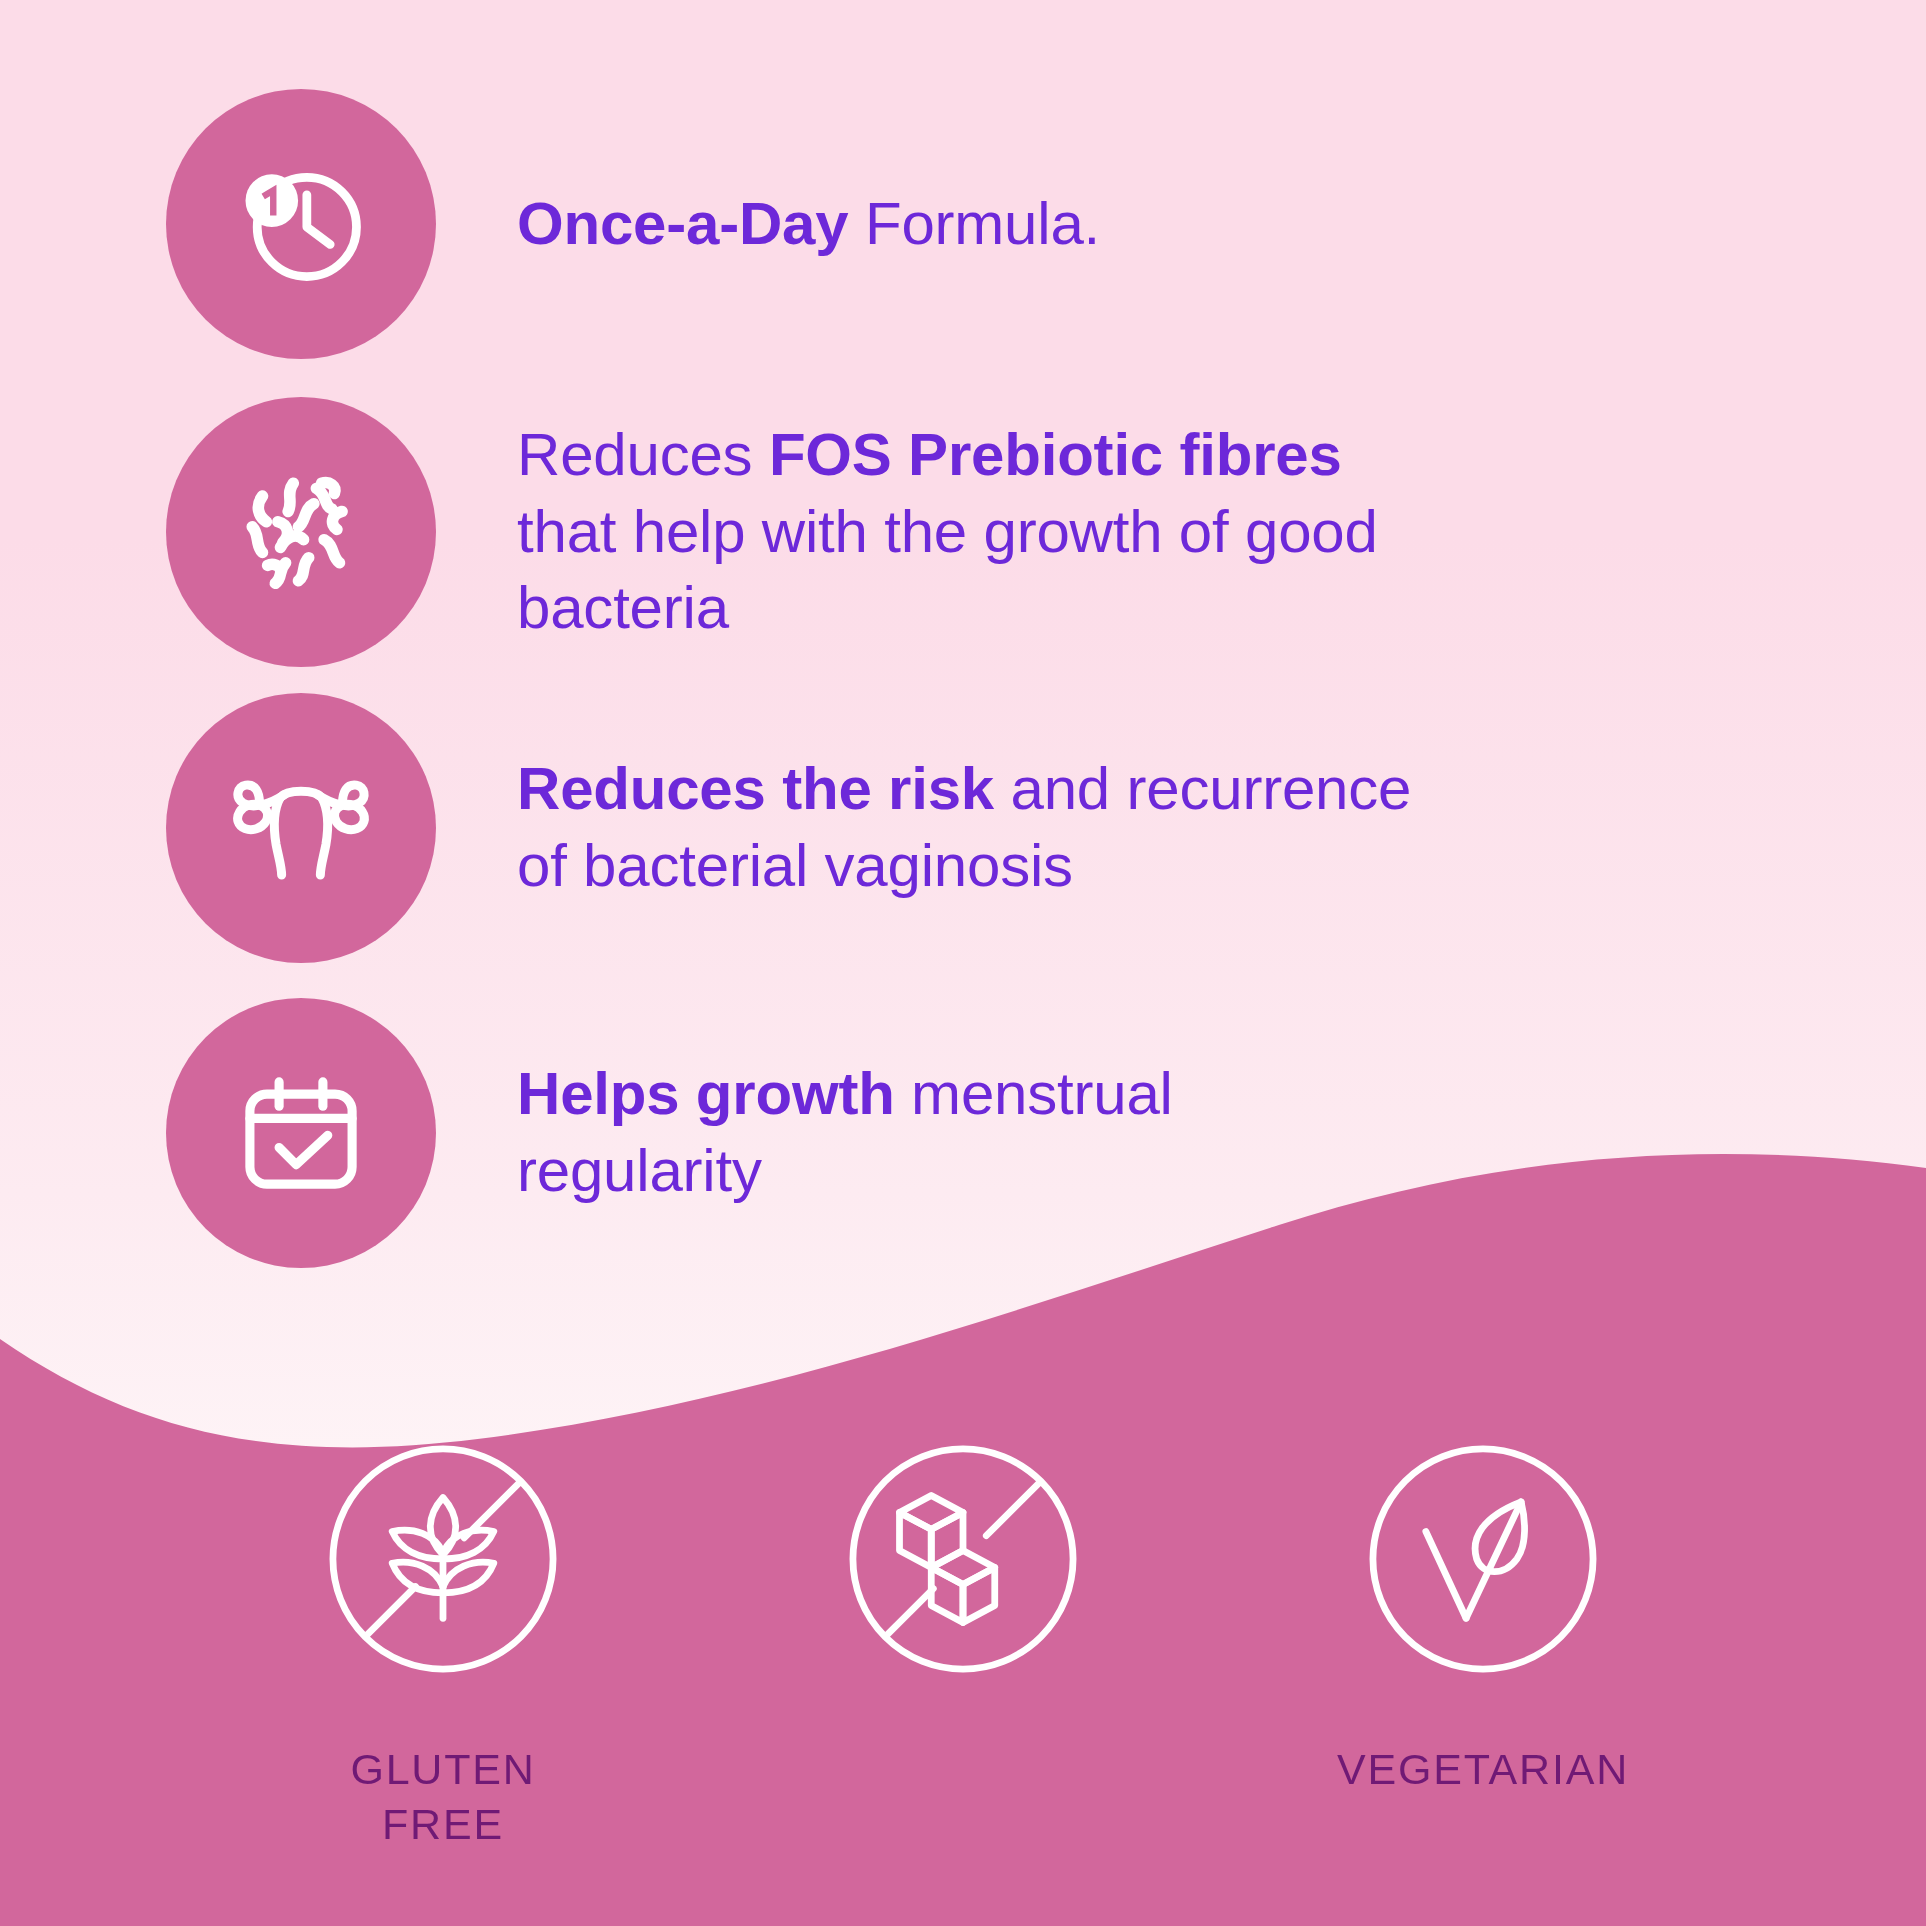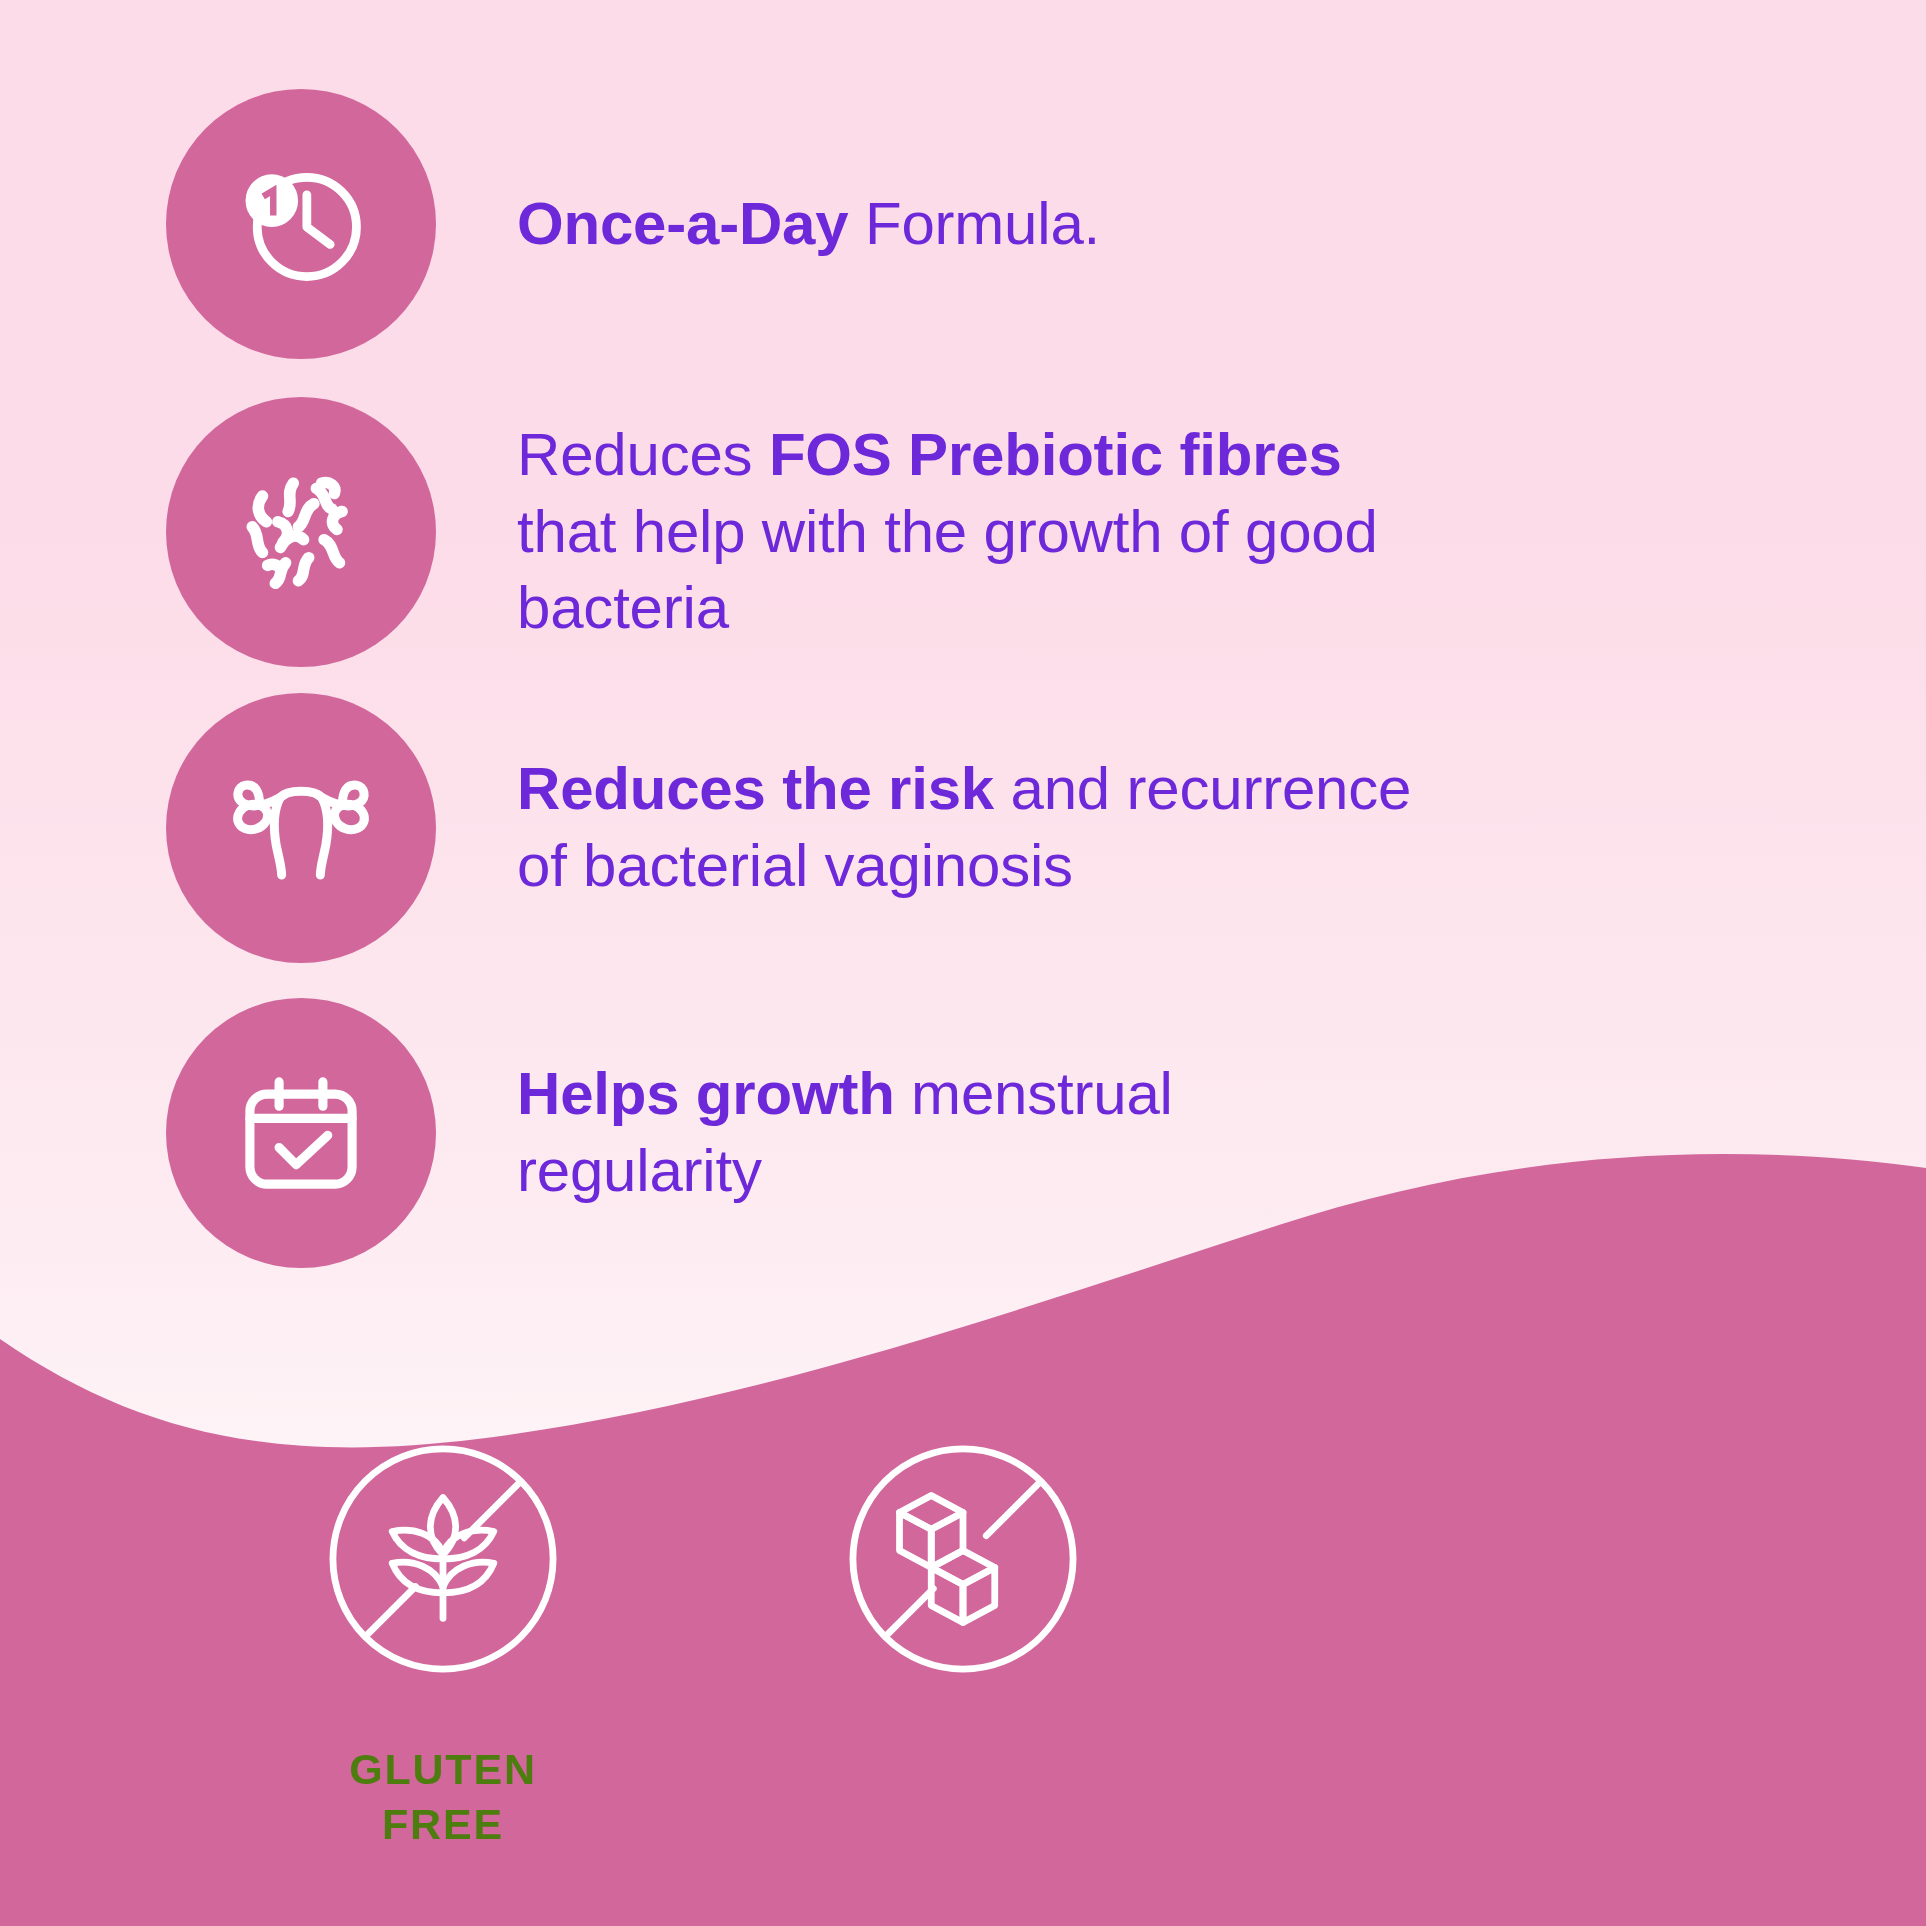--- a/index.html
+++ b/index.html
@@ -95,23 +95,23 @@
   .badge:last-child { margin-right: 0; }
   .badge-ring {
     width: 254px;
     height: 254px;
     display: flex;
     align-items: center;
     justify-content: center;
   }
   .badge-label {
     margin-top: 55px;
-    color: #4d7c0f;
+    color: #701a75;
     font-size: 43px;
-    font-weight: 700;
+    font-weight: 400;
     letter-spacing: 1.8px;
     line-height: 1.28;
     text-align: center;
     text-transform: uppercase;
     white-space: pre-line;
   }
 </style>
 </head>
 <body>
 
@@ -248,17 +248,32 @@
 
               <path d="M45,64 L60,56 L75,64 L60,72 Z"></path>
               <path d="M45,64 L45,82 L60,90 L60,72 Z"></path>
               <path d="M75,64 L75,82 L60,90 L60,72 Z"></path>
             </g>
           </svg>
         </span>
       </div>
     </div>
 
+    <div class="badge">
+      <div class="badge-ring">
+        <span>
+          <svg width="254" height="254" viewBox="0 0 120 120">
+            <g fill="none" stroke="#fff" stroke-width="3.2" stroke-linecap="round" stroke-linejoin="round">
+              <circle cx="60" cy="60" r="52"></circle>
+              <path d="M33,47 L52,88"></path>
+              <path d="M52,88 L78,33"></path>
+              <path d="M78,33 C60,40 54,50 57,60 C60,68 70,68 76,60 C81,53 80,41 78,33 Z"></path>
+            </g>
+          </svg>
+        </span>
+      </div>
+      <div class="badge-label">VEGETARIAN</div>
+    </div>
 
   </div>
 
 </div>
 
 
 </body></html>

